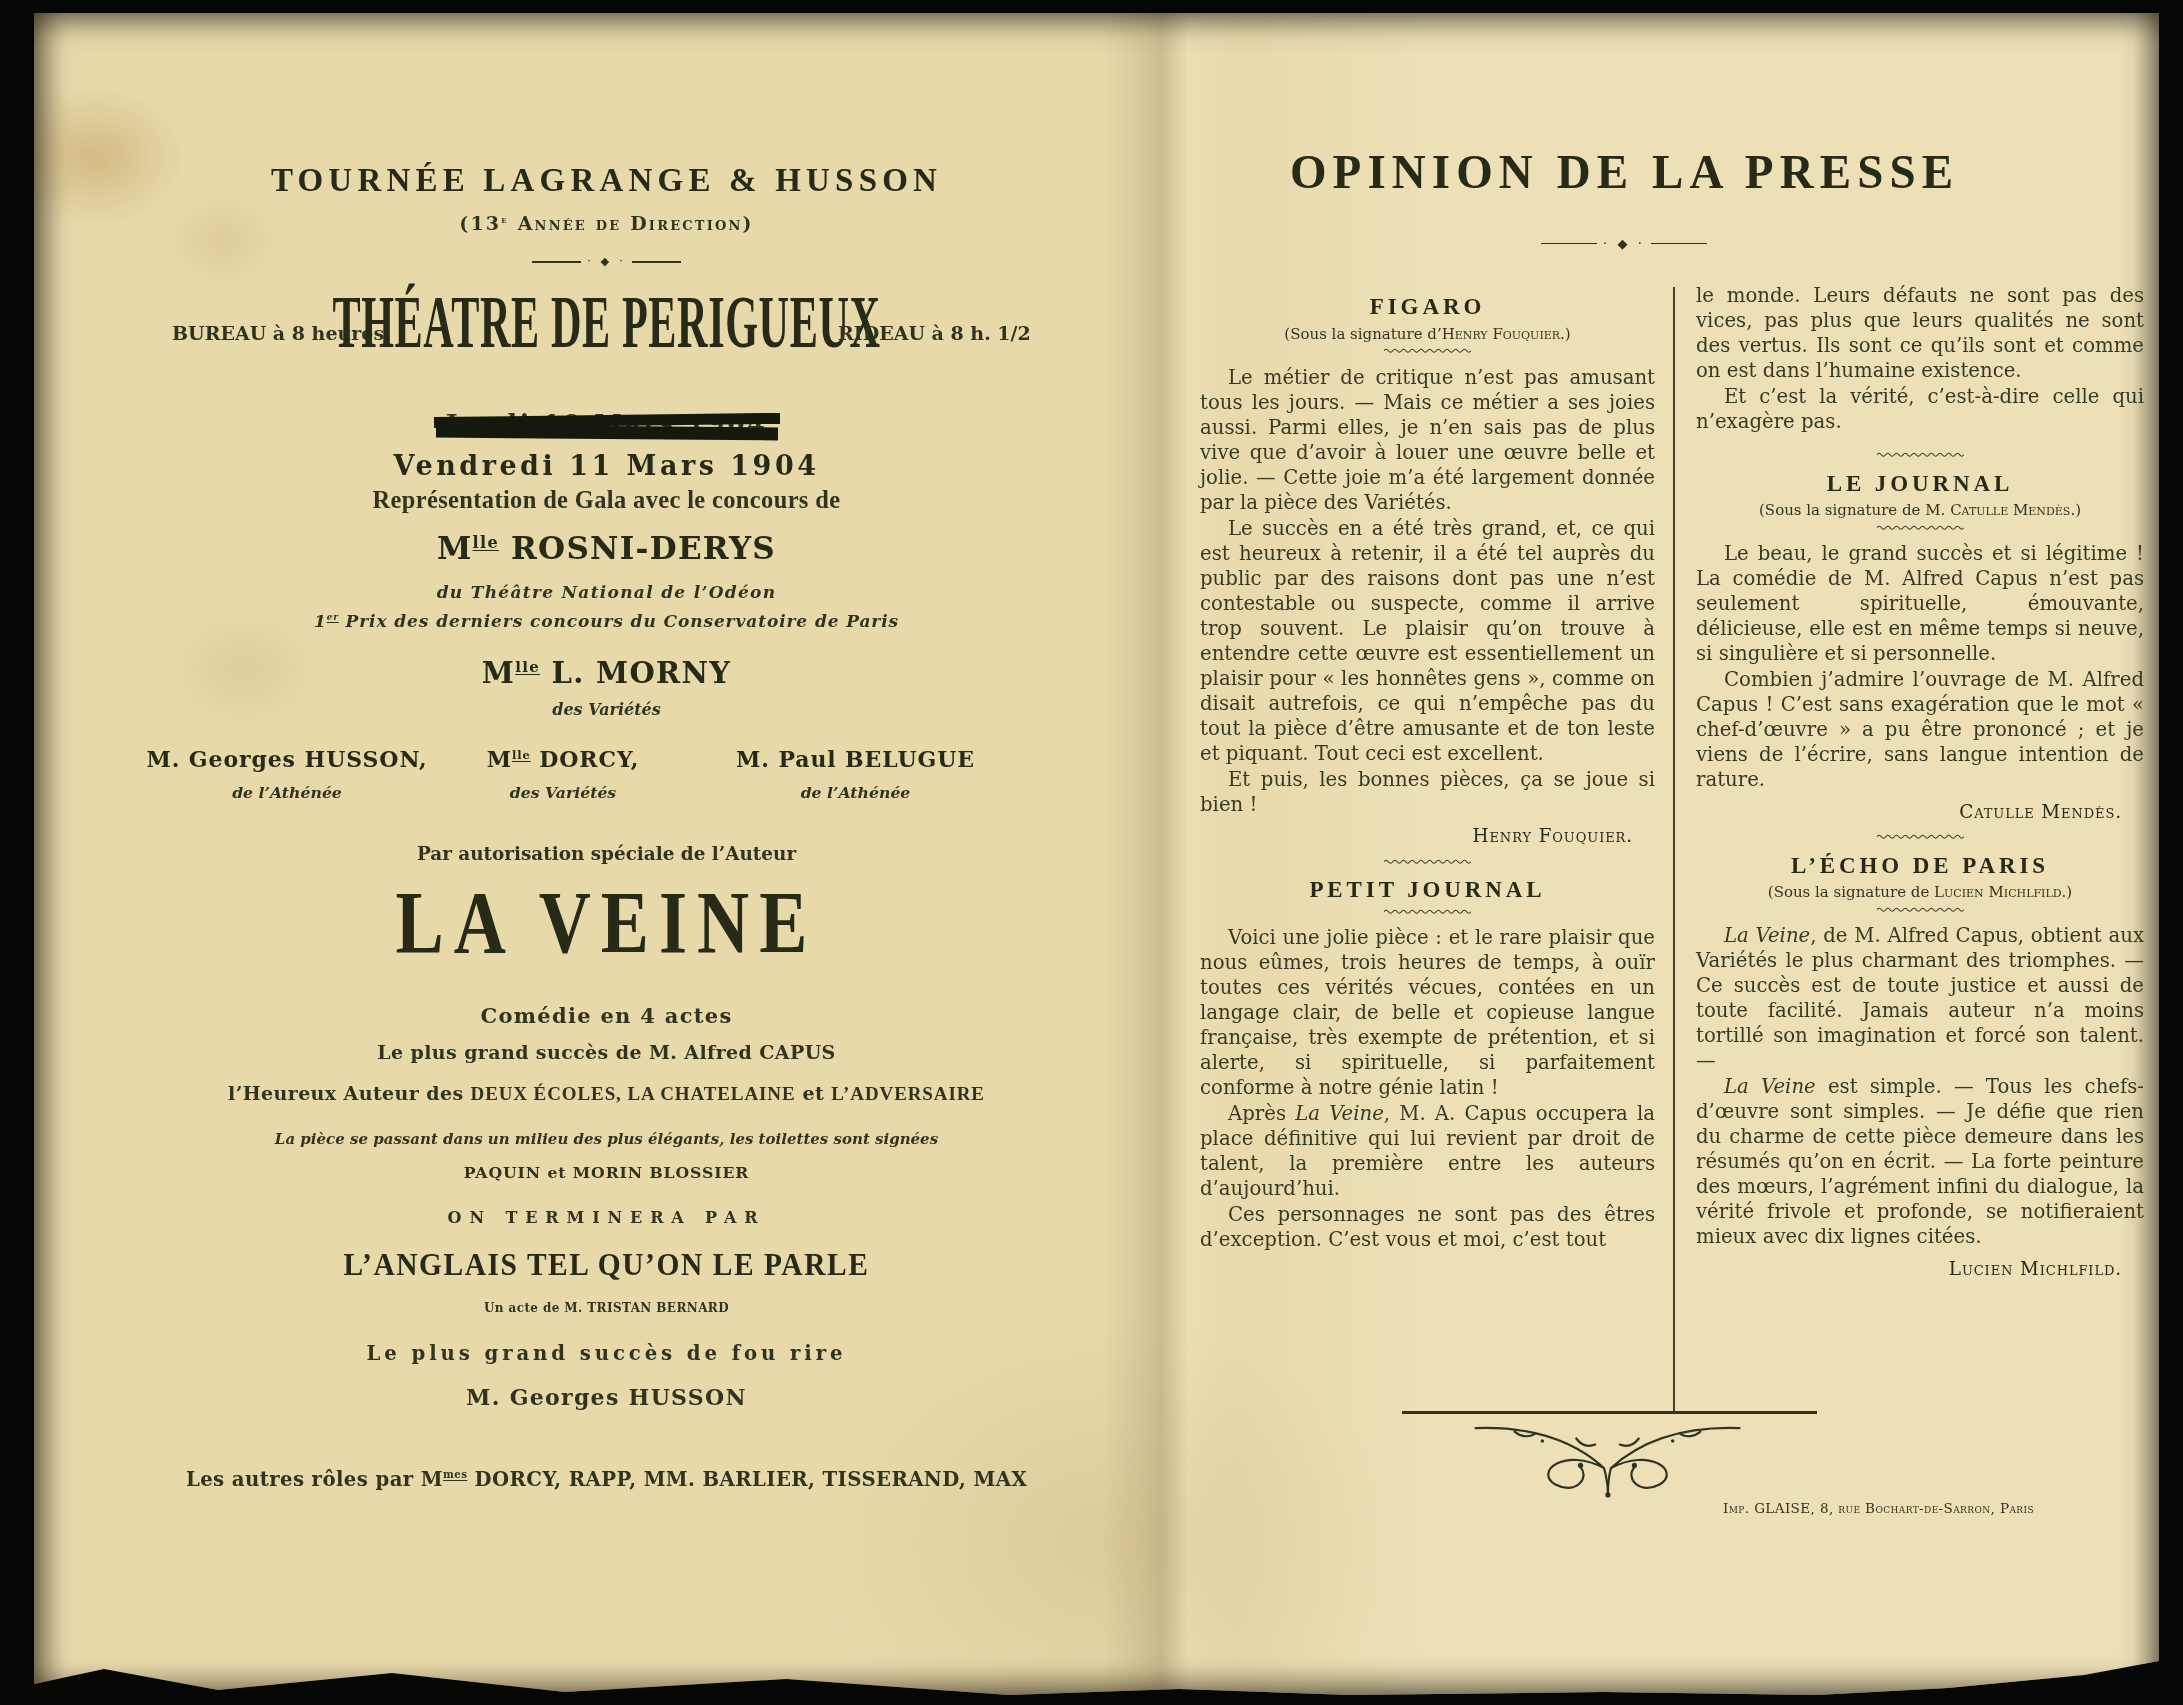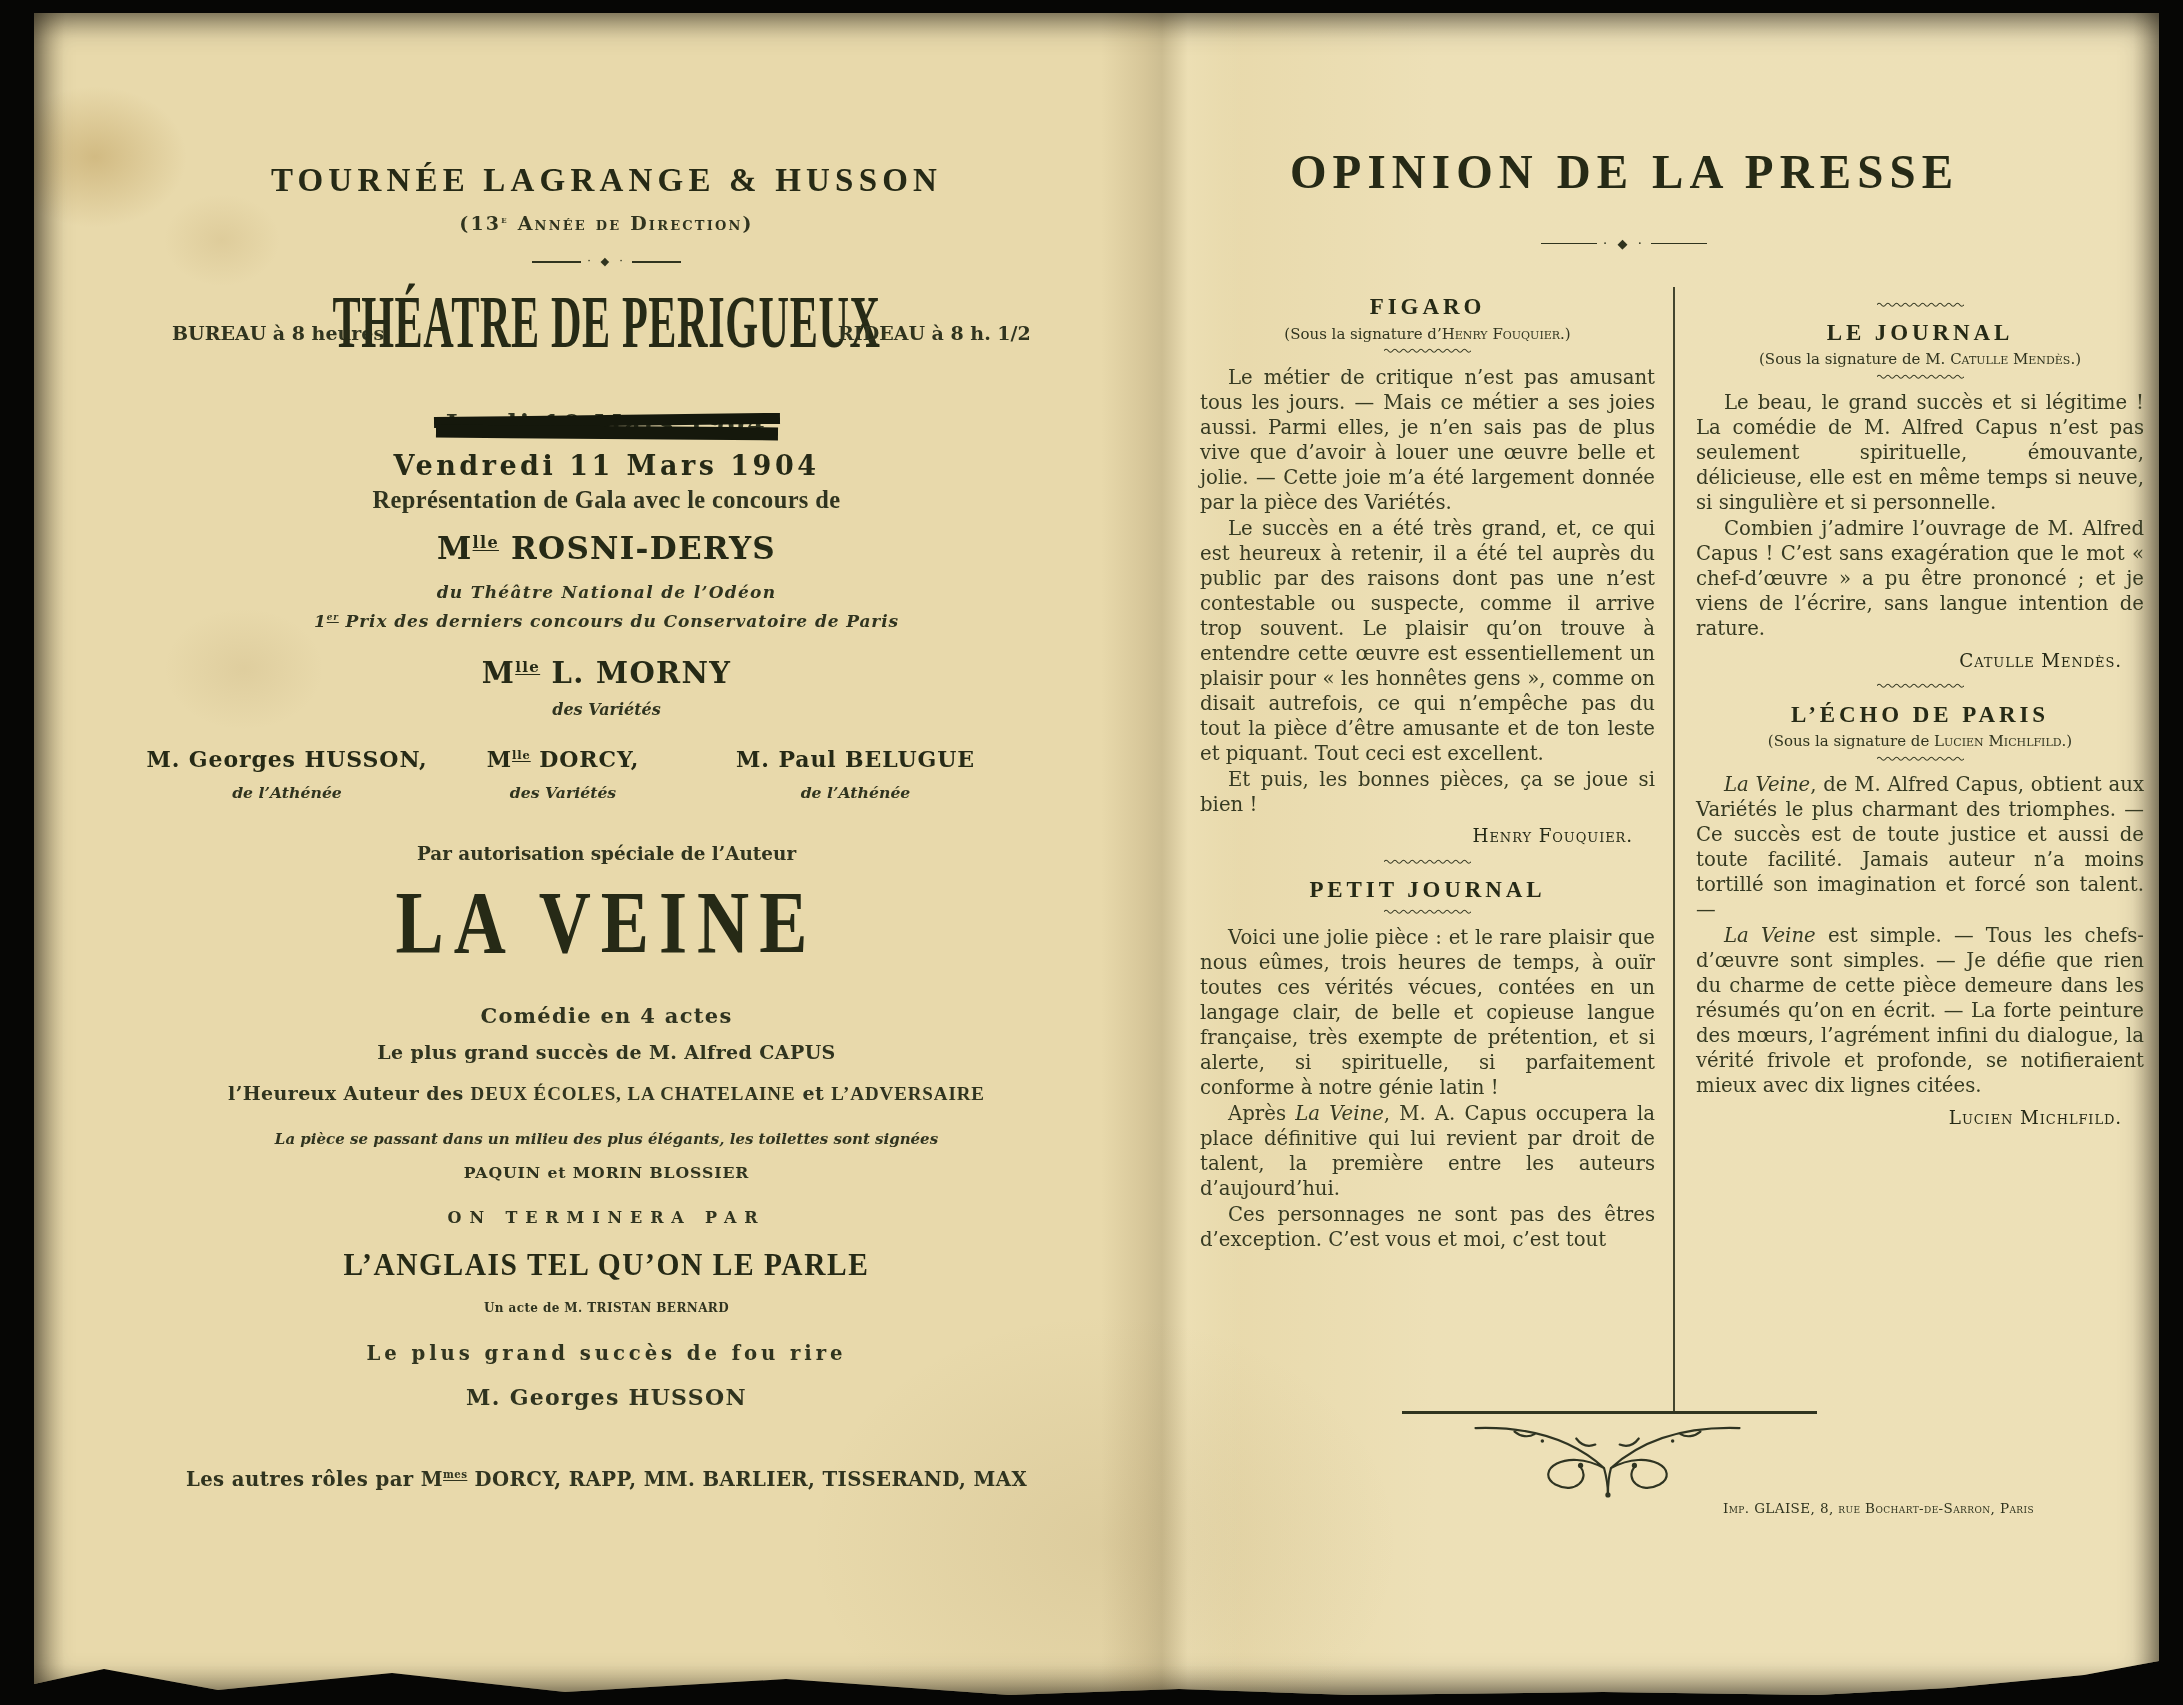--- a/index.html
+++ b/index.html
@@ -202,20 +202,24 @@
           <div class="wavyrow"><svg width="87" height="6.1" viewBox="0 0 200 14">
                 <use href="#wave"></use>
               </svg></div>
           <p class="pb">Voici une jolie pièce : et le rare plaisir que nous eûmes, trois heures de temps, à ouïr toutes ces vérités vécues, contées en un langage clair, de belle et copieuse langue française, très exempte de prétention, et si alerte, si spirituelle, si parfaitement conforme à notre génie latin !</p>
           <p class="pb"><span>Après </span><span class="it">La Veine</span><span>, M. A. Capus occupera la place définitive qui lui revient par droit de talent, la première entre les auteurs d’aujourd’hui.</span></p>
           <p class="pb">Ces personnages ne sont pas des êtres d’exception. C’est vous et moi, c’est tout</p>
         </div>
       </div>
 
       <div class="col col-2">
+        <div>
+          <p class="pb ni">le monde. Leurs défauts ne sont pas des vices, pas plus que leurs qualités ne sont des vertus. Ils sont ce qu’ils sont et comme on est dans l’humaine existence.</p>
+          <p class="pb">Et c’est la vérité, c’est-à-dire celle qui n’exagère pas.</p>
+        </div>
 
         <div>
           <div class="wavyrow" style="margin:17.5px 0 2.6px"><svg width="87" height="6.1" viewBox="0 0 200 14">
                 <use href="#wave"></use>
               </svg></div>
           <h3 class="press-head">LE JOURNAL</h3>
           <div class="byline"><span>(Sous la signature de M. </span><span class="sc">Catulle Mendès</span><span>.)</span></div>
           <div class="wavyrow"><svg width="87" height="6.1" viewBox="0 0 200 14">
                 <use href="#wave"></use>
               </svg></div>

